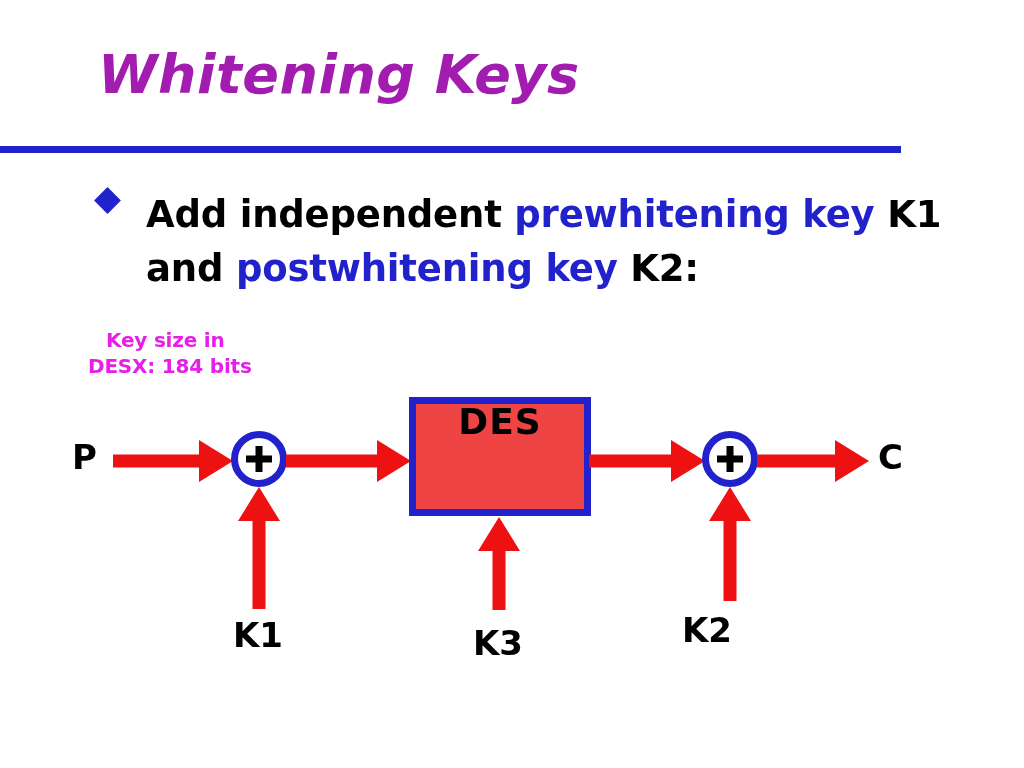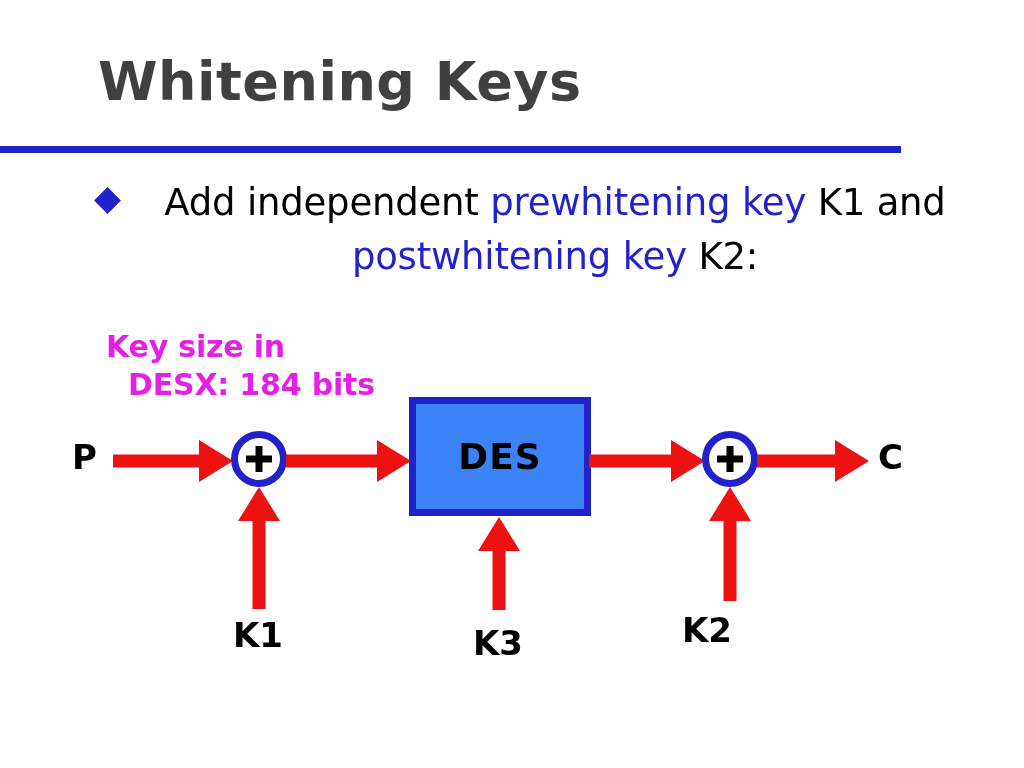--- a/index.html
+++ b/index.html
@@ -13,28 +13,29 @@
     height: 768px;
     background: #ffffff;
     overflow: hidden;
     font-family: "DejaVu Sans", sans-serif;
   }
 
   
   #title {
     position: absolute;
     left: 98px;
-    top: 55px;
+    top: 48px;
     font-family: "DejaVu Sans", sans-serif;
     font-size: 54px;
     font-weight: 700;
-    color: #404040;
+    color: #a21caf;
     letter-spacing: 0.5px;
     white-space: nowrap;
     line-height: 1;
+    font-style: italic;
   }
 
   
   #title-rule {
     position: absolute;
     left: 0px;
     top: 146px;
     width: 901px;
     height: 7px;
     background: #2222cc;
@@ -50,44 +51,43 @@
   #bullet-diamond {
     position: absolute;
     left: 2px;
     top: 15px;
     width: 19px;
     height: 19px;
     background: #2222cc;
     transform: rotate(45deg);
   }
   #bullet-text {
-    margin: 0;
+    margin: 12px;
     padding-left: 38px;
     font-size: 37px;
-    font-weight: 400;
+    font-weight: 700;
     color: #000000;
     line-height: 1.47;
     letter-spacing: -0.2px;
-    text-align: center;
   }
   .kw-blue { color: #2222cc; }
 
   
   #note {
     position: absolute;
     left: 88px;
     top: 328px;
-    font-size: 30px;
+    font-size: 20px;
     font-weight: 700;
     color: #e51fe5;
     line-height: 1.28;
     letter-spacing: -0.2px;
   }
   #note .note-line-1 { display: block; padding-left: 18px; }
-  #note .note-line-2 { display: block; margin-left: 40px; }
+  #note .note-line-2 { display: block; }
 
   
   #diagram { position: absolute; left: 0; top: 0; width: 1024px; height: 768px; }
 
   .io-label {
     position: absolute;
     font-size: 34px;
     font-weight: 700;
     color: #000000;
     line-height: 1;
@@ -108,23 +108,22 @@
 
   
   #des-box {
     position: absolute;
     left: 409px;
     top: 397px;
     width: 182px;
     height: 119px;
     box-sizing: border-box;
     border: 7px solid #2222cc;
-    background: #3b82f6;
+    background: #ef4444;
     display: flex;
-    align-items: center;
     justify-content: center;
   }
   #des-label {
     font-size: 36px;
     font-weight: 700;
     color: #000000;
     letter-spacing: 1px;
     line-height: 1;
   }
 

